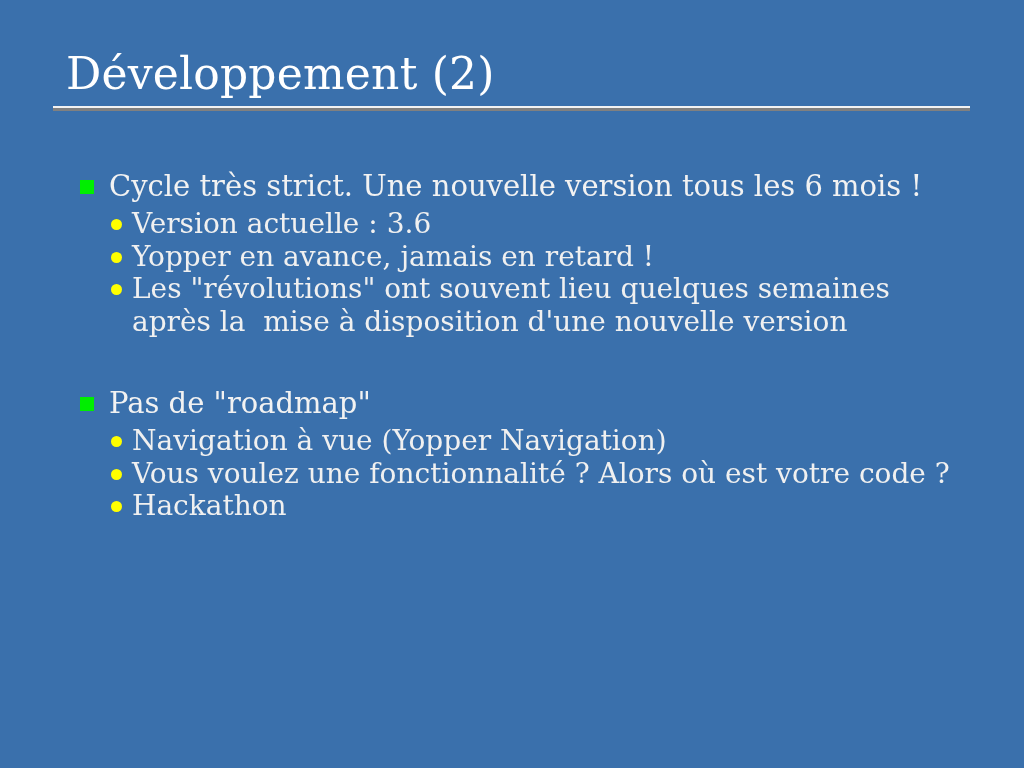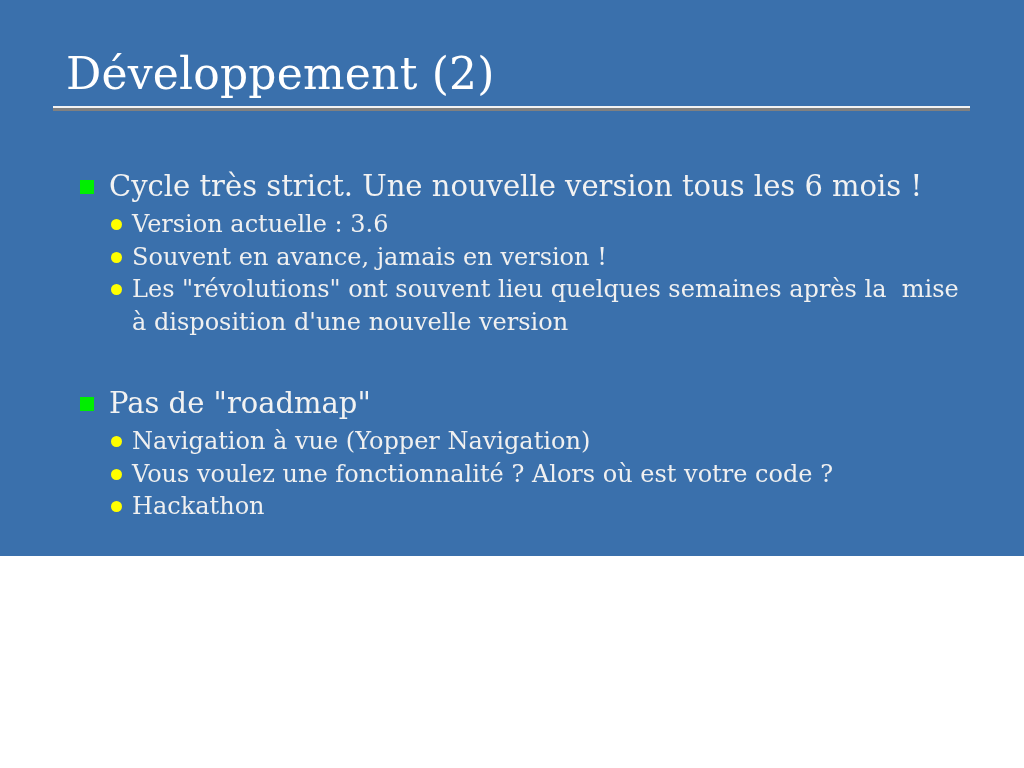--- a/index.html
+++ b/index.html
@@ -10,21 +10,21 @@
   body {
     width: 1024px;
     height: 768px;
     overflow: hidden;
     font-family: "DejaVu Serif", "Liberation Serif", serif;
   }
 
   .slide {
     position: relative;
     width: 1024px;
-    height: 556px;
+    height: 768px;
     background: #3a70ac;
     box-sizing: border-box;
   }
 
   
   .title-block {
     position: absolute;
     left: 53px;
     top: 48px;
     width: 917px;
@@ -89,21 +89,21 @@
   
   .lvl2-list {
     margin: 3px 0 0 0;
     padding: 0;
     list-style: none;
   }
   .lvl2 {
     position: relative;
     padding-left: 52px;
     color: #f0f0f0;
-    font-size: 24px;
+    font-size: 28px;
     line-height: 32.5px;
     font-family: "DejaVu Serif", "Liberation Serif", serif;
   }
   .lvl2 .dot {
     position: absolute;
     left: 31px;
     top: 11px;
     width: 11px;
     height: 11px;
     border-radius: 50%;
@@ -132,21 +132,21 @@
         <span class="sq"></span>
         <span class="txt">Cycle très strict. Une nouvelle version tous les 6 mois !</span>
       </div>
       <ul class="lvl2-list">
         <li class="lvl2">
           <span class="dot"></span>
           <span class="txt">Version actuelle : 3.6</span>
         </li>
         <li class="lvl2">
           <span class="dot"></span>
-          <span class="txt">Souvent en avance, jamais en version !</span>
+          <span class="txt">Yopper en avance, jamais en retard !</span>
         </li>
         <li class="lvl2">
           <span class="dot"></span>
           <span class="txt">Les "révolutions" ont souvent lieu quelques semaines après la  mise à disposition d'une nouvelle version</span>
         </li>
       </ul>
     </div>
 
     <div class="group">
       <div class="lvl1">

